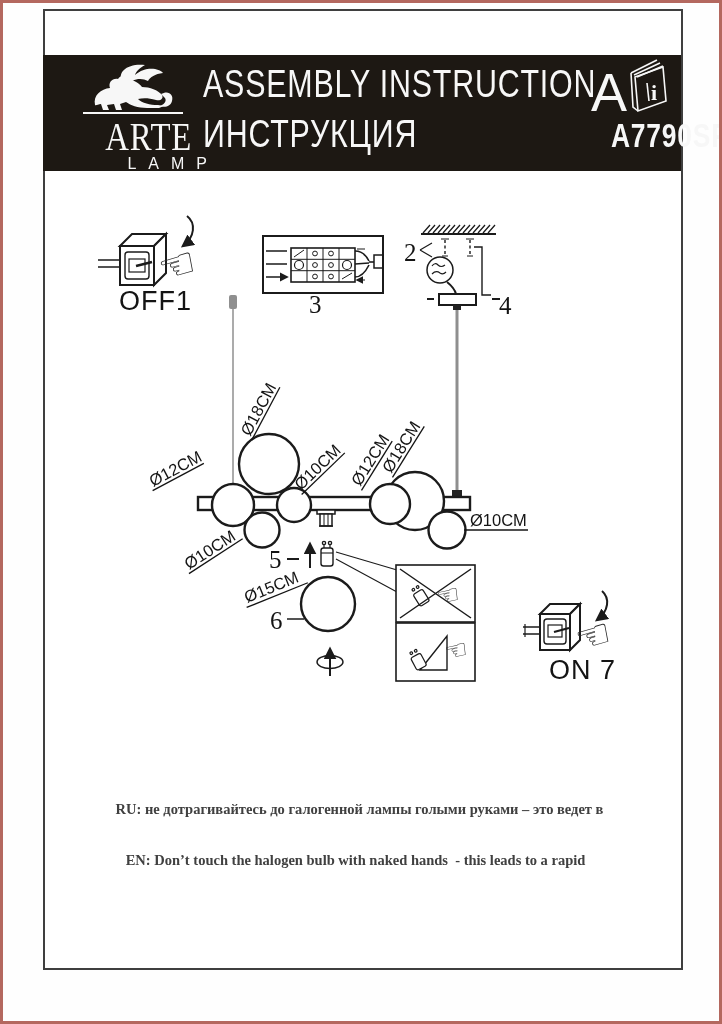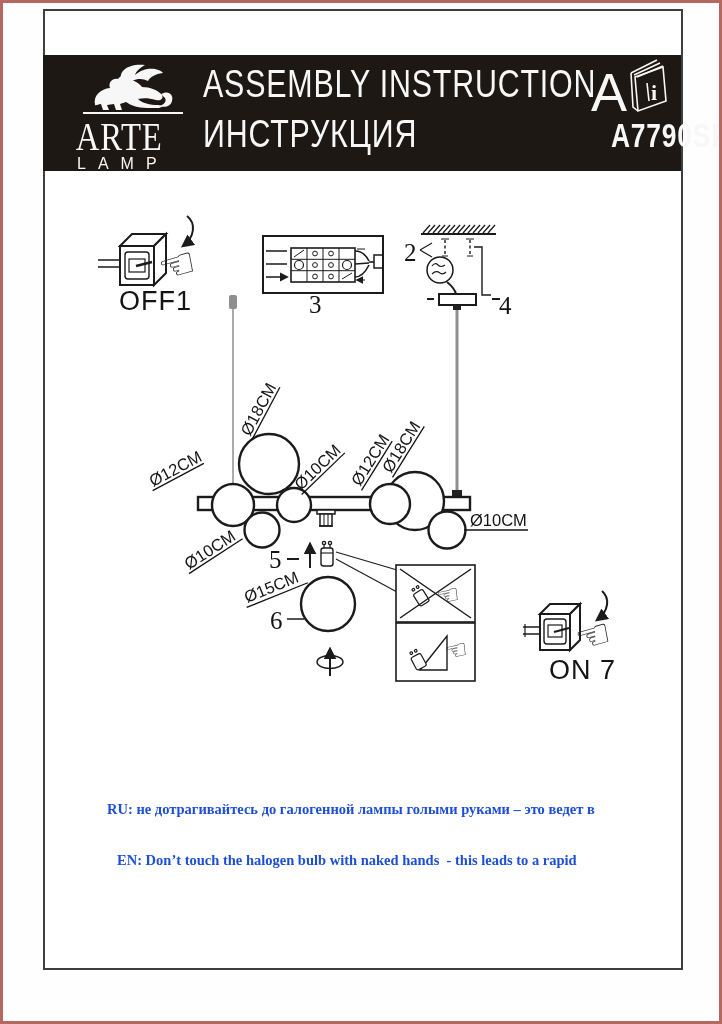--- a/index.html
+++ b/index.html
@@ -2,21 +2,21 @@
 <html><head>
 <meta charset="utf-8">
 <style>
   html,body{margin:0;padding:0;background:#e8e8e8;}
   .page{position:relative;width:722px;height:1024px;background:#fefefe;box-sizing:border-box;
         border:3px solid #b4685f;overflow:hidden;font-family:"Liberation Sans",sans-serif;}
   .inner-frame{position:absolute;left:40px;top:6px;width:640px;height:961px;
         border:2px solid #3f3f3f;box-sizing:border-box;background:#fff;}
   
   .band{position:absolute;left:40px;top:52px;width:638px;height:116px;background:#1d1813;color:#f7f7f7;}
-  .logo{position:absolute;left:20px;top:2px;width:142px;height:112px;text-align:left;}
+  .logo{position:absolute;left:20px;top:2px;width:142px;height:112px;text-align:right;}
   .logo-lion{position:absolute;left:16px;top:4px;}
   .logo-rule{position:absolute;left:20px;top:55px;width:100px;height:2px;background:#f7f7f7;}
   .logo-arte{position:absolute;left:0;top:56px;width:142px;font-family:"Liberation Serif",serif;
         font-size:40px;letter-spacing:1px;transform:scaleX(.82);transform-origin:50% 0;}
   .logo-lamp{position:absolute;left:14px;top:98px;width:142px;font-size:16px;letter-spacing:12px;}
   .titles{position:absolute;left:160px;top:0;height:116px;}
   .title-en{position:absolute;left:0;top:8px;font-size:38px;letter-spacing:1px;white-space:nowrap;
         transform:scaleX(.8);transform-origin:0 0;}
   .title-ru{position:absolute;left:0;top:58px;font-size:38px;letter-spacing:1px;white-space:nowrap;
         transform:scaleX(.8);transform-origin:0 0;}
@@ -25,24 +25,24 @@
   .corner-a{position:absolute;left:548px;top:6px;font-size:54px;}
   .booklet{position:absolute;left:584px;top:2px;}
   
   svg.diagram{position:absolute;left:0;top:0;}
   svg.diagram *{vector-effect:none;}
   .dim-label{font:16.5px "Liberation Sans",sans-serif;fill:#141414;}
   .step-num{font:25px "Liberation Serif",serif;fill:#141414;}
   .switch-label{font:27px "Liberation Sans",sans-serif;fill:#141414;letter-spacing:1px;}
   .hand-glyph{font-family:"DejaVu Sans",sans-serif;fill:#2a2a2a;}
   
-  .note{position:absolute;width:505px;color:#1d4ed8;font:bold 14.5px/18.5px "Liberation Serif",serif;
-        white-space:pre-wrap;}
+  .note{position:absolute;width:505px;color:#404040;font:bold 14.5px/18.5px "Liberation Serif",serif;
+        white-space:pre-wrap;text-align:center;}
   .note-ru{left:104px;top:760px;}
-  .note-en{left:114px;top:811px;font-family:Liberation Serif, serif;}
+  .note-en{left:100px;top:811px;font-family:Liberation Serif, serif;}
 </style>
 </head>
 <body>
 
 <div class="page">
   <div class="inner-frame"></div>
 
   <div class="band">
     <div class="logo">
       <svg class="logo-lion" width="110" height="52" viewBox="0 0 110 52">

